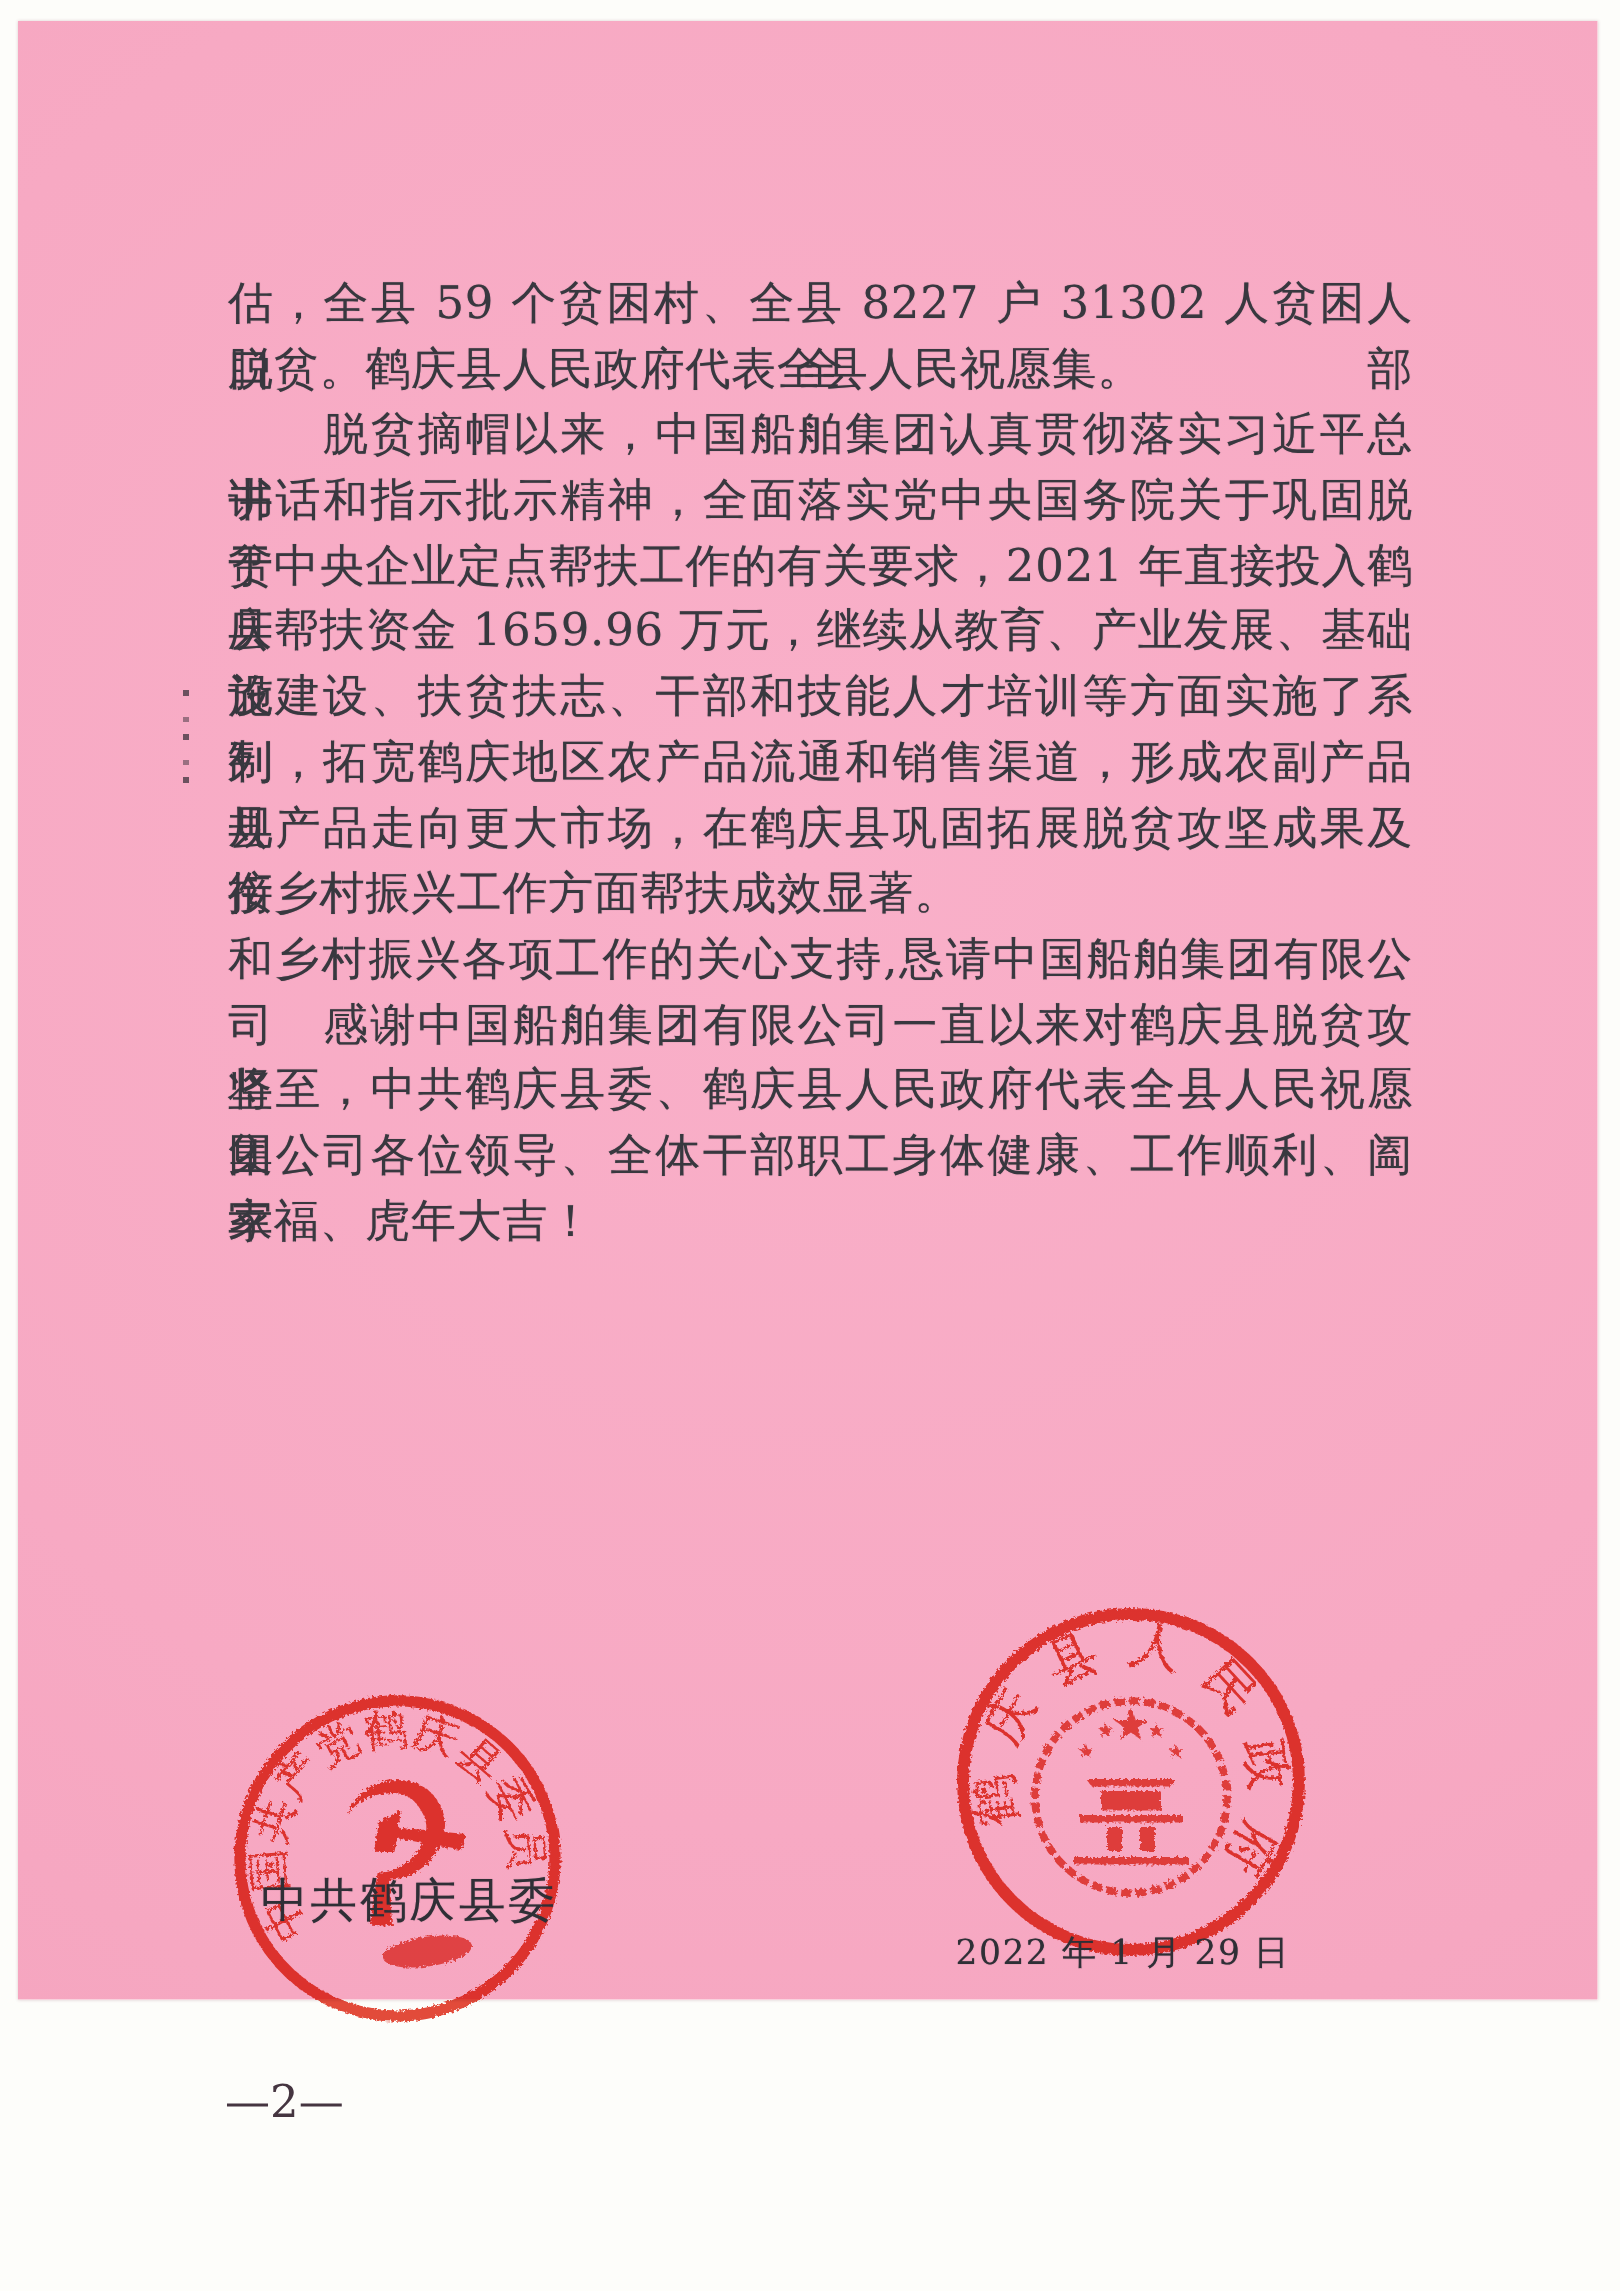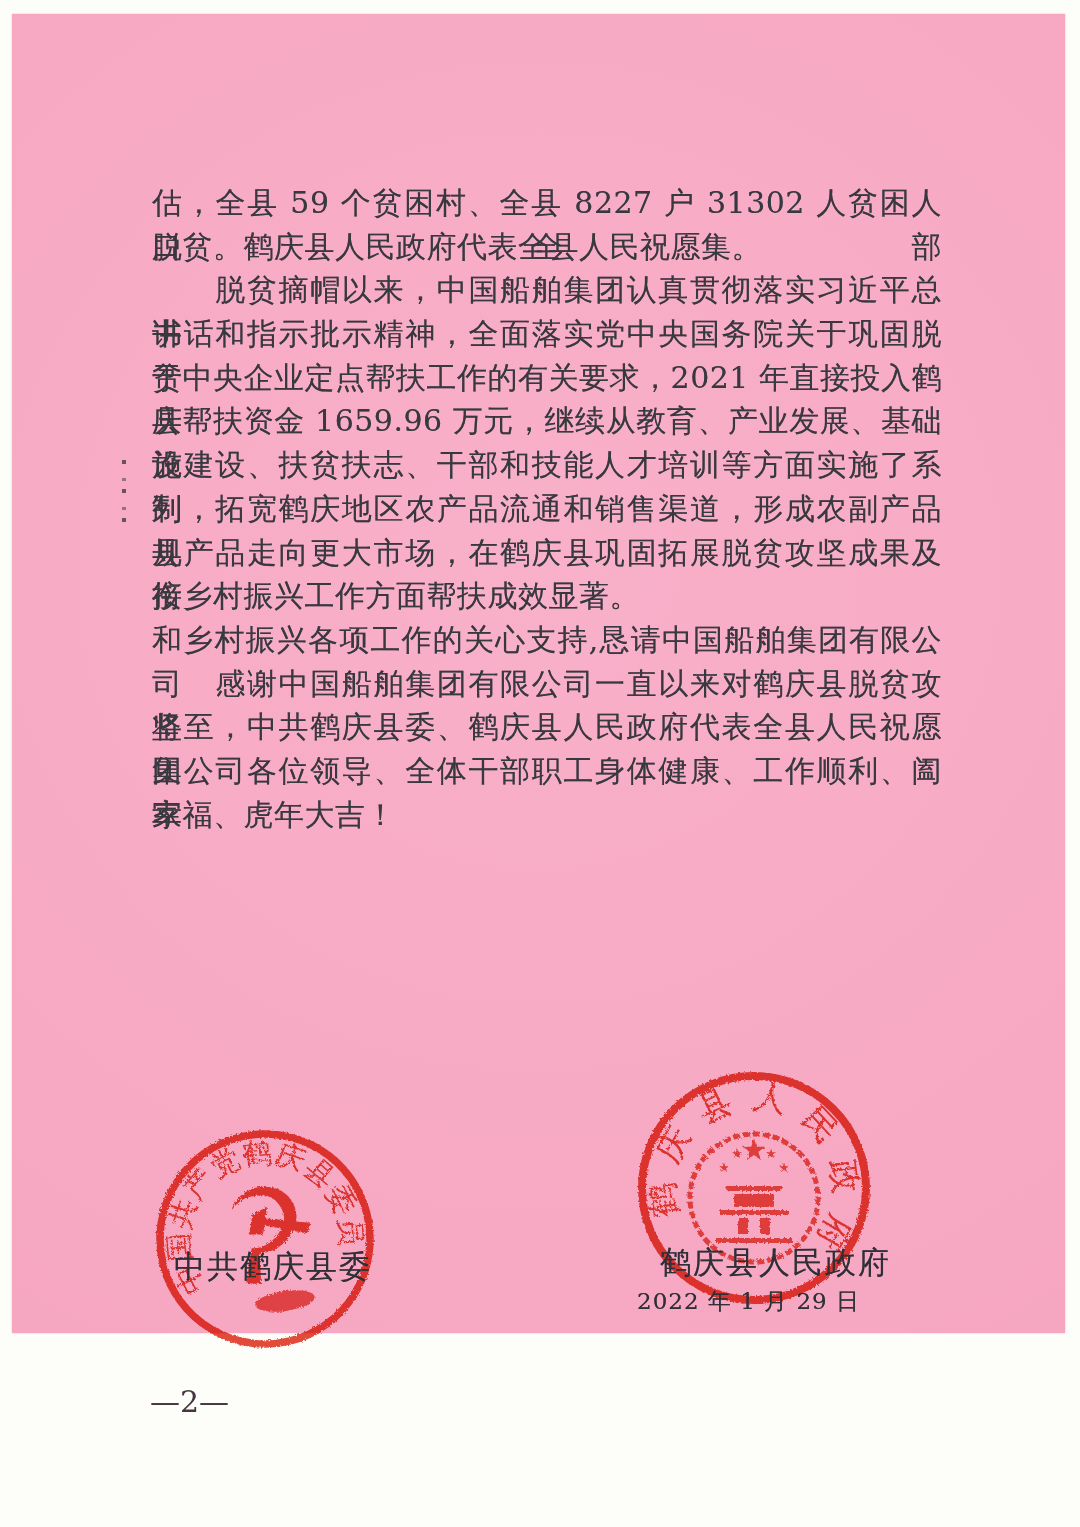--- a/index.html
+++ b/index.html
@@ -140,17 +140,16 @@
           <path d="M -34 22 L 34 22 L 34 27 L -34 27 Z"></path>
           <rect x="-16" y="30" width="10" height="16"></rect>
           <rect x="6" y="30" width="10" height="16"></rect>
           <path d="M -38 50 L 38 50 L 38 55 L -38 55 Z"></path>
         </g>
       </g>
     </svg>
   </div>
 
   <div class="sig sig-party">中共鹤庆县委</div>
-  <div class="sig sig-gov">鹤庆县人民政府</div>
   <div class="date-line">2022 年 1 月 29 日</div>
   <div class="page-number">—2—</div>
   <div class="scan-artifact"></div>
 </div>
 
 </body></html>

